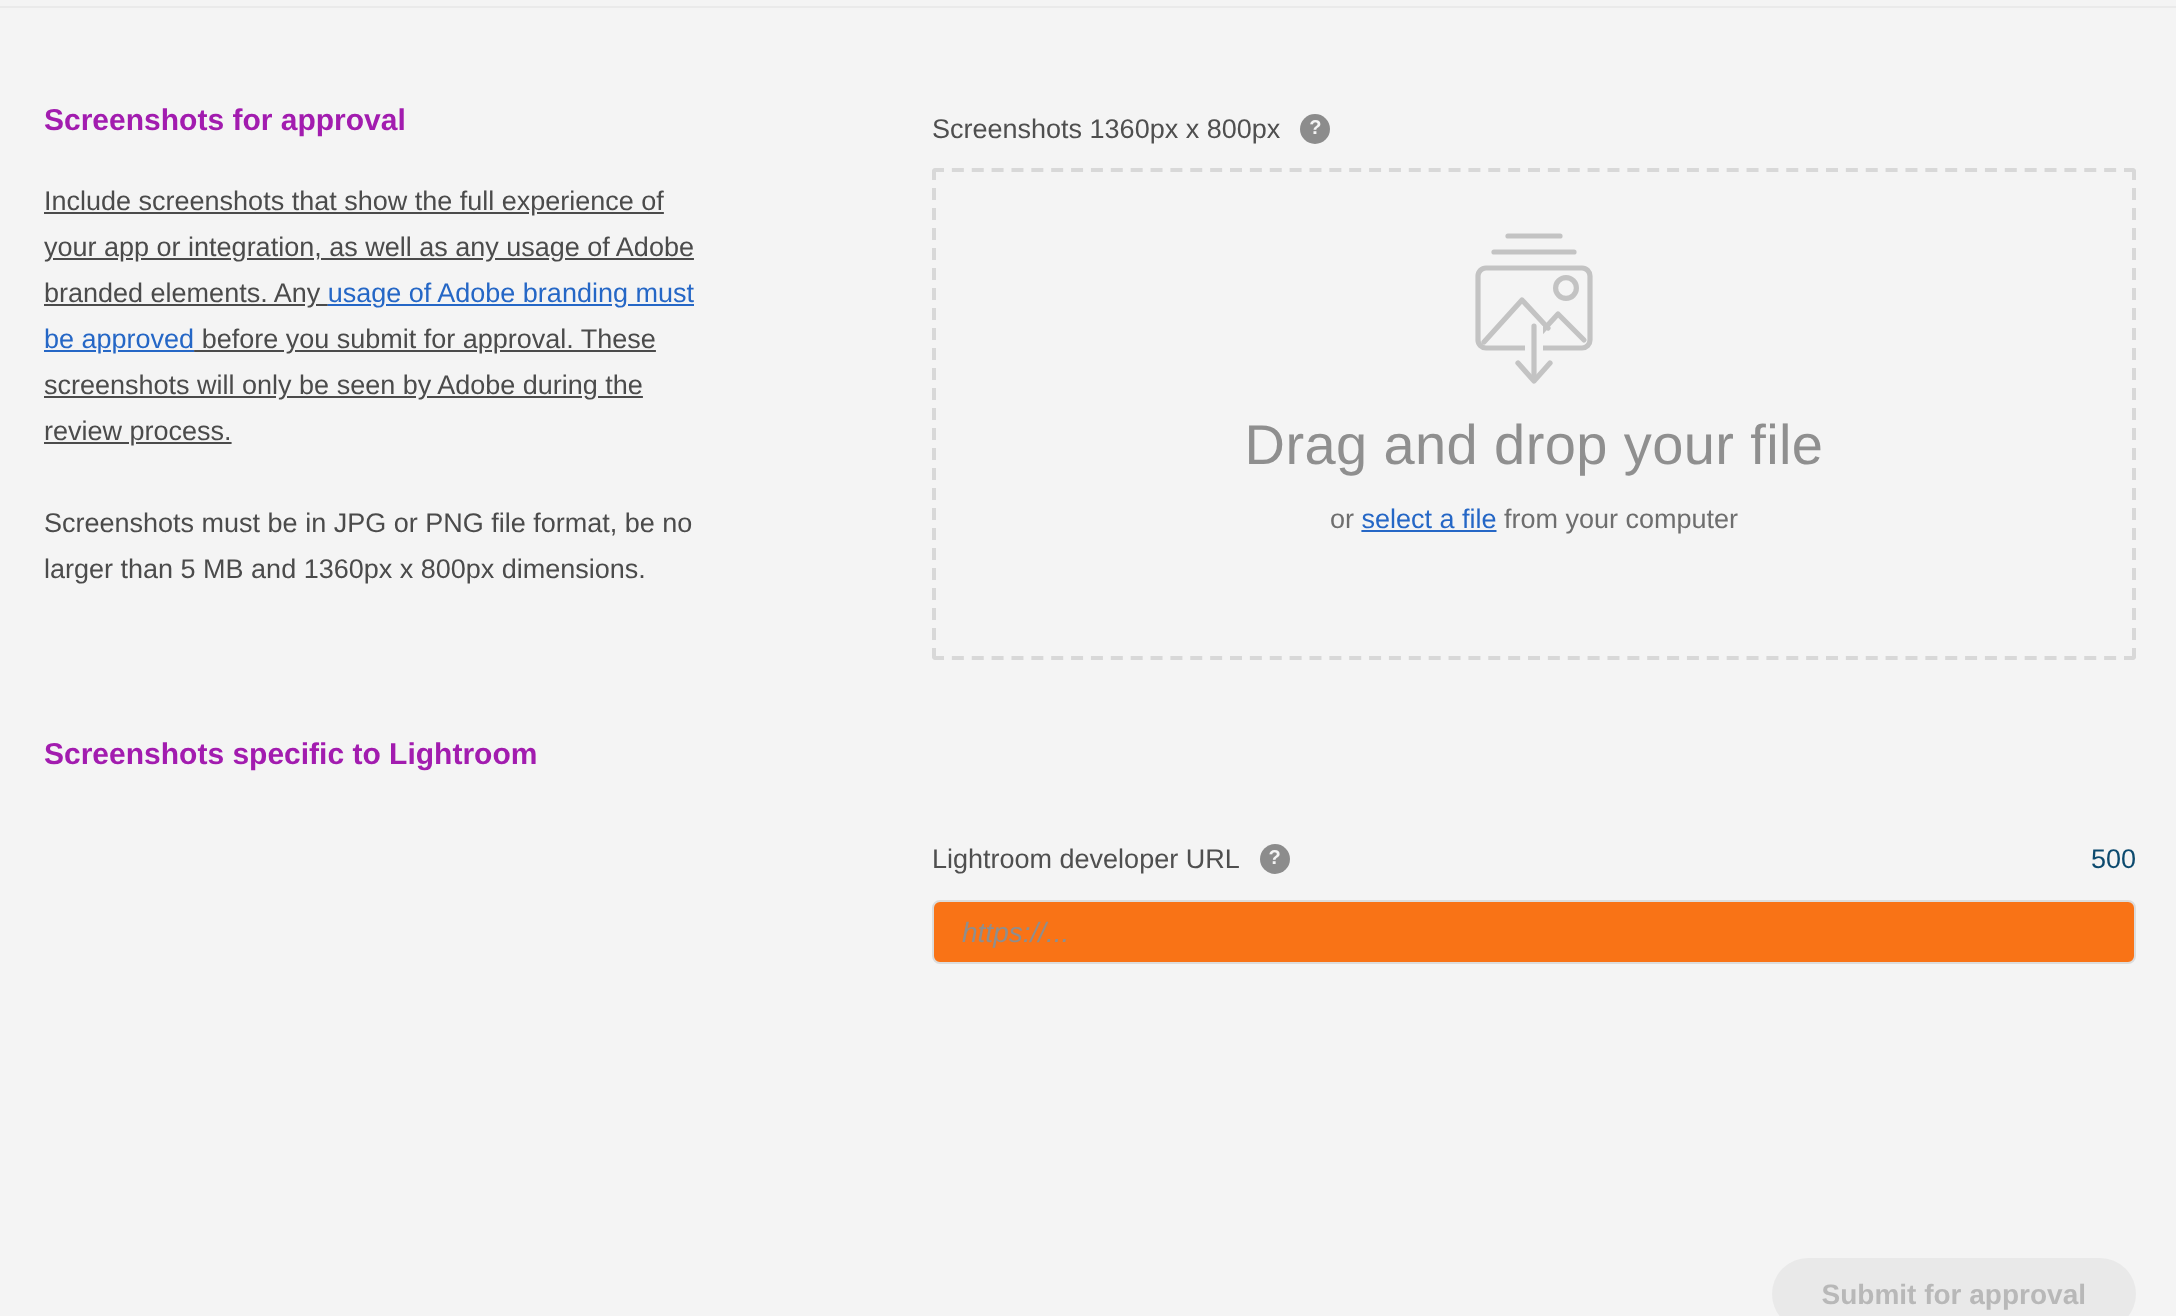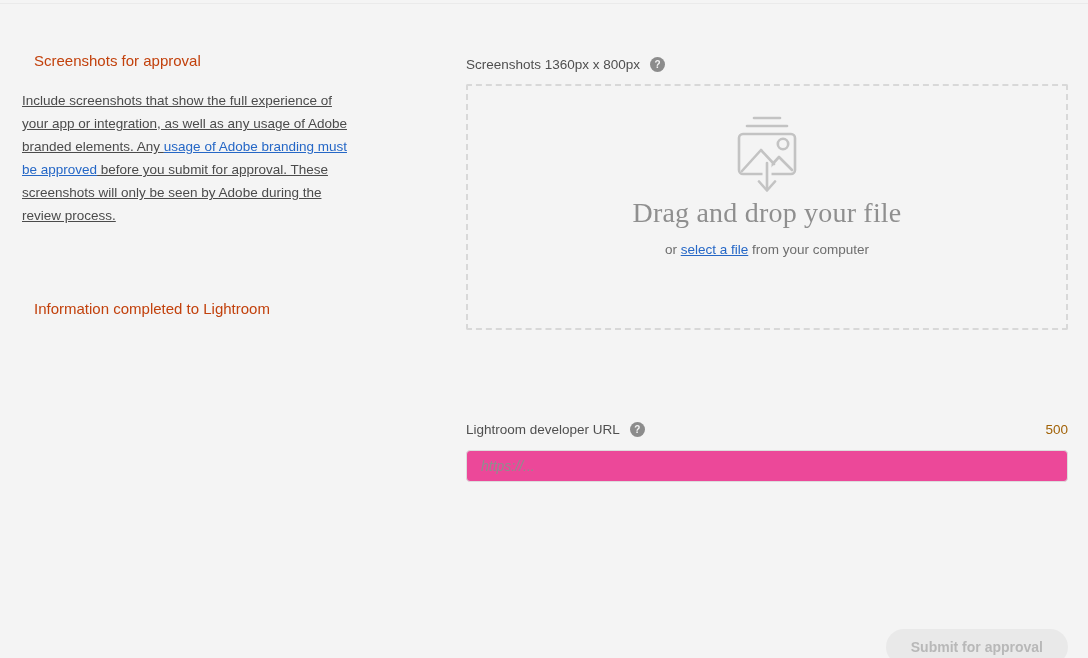--- a/index.html
+++ b/index.html
@@ -6,51 +6,51 @@
   body{
     width:1088px;height:658px;position:relative;overflow:hidden;
     background:#f4f4f4;
     font-family:"Liberation Sans",sans-serif;
     -webkit-font-smoothing:antialiased;
   }
   .top-hairline{position:absolute;top:3px;left:0;width:1088px;height:1px;background:#eaeaea;}
 
   
   .left-col{position:absolute;left:22px;top:0;width:330px;}
-  .section-heading{font-size:15px;font-weight:400;color:#c2410c;line-height:18px;margin:12px;}
+  .section-heading{font-size:15px;font-weight:700;color:#a21caf;line-height:18px;margin:0;}
   .h1{margin-top:52px;}
   .h2{margin-top:73px;}
   .body-text{font-size:13.5px;color:#4b4b4b;line-height:23px;margin:0;}
   .p1{margin-top:19px;text-decoration:underline;}
   .p2{margin-top:23px;}
   .p3{margin-top:19px;}
   a.inline-link{color:#2567c6;text-decoration:underline;cursor:pointer;}
 
   
   .right-col{position:absolute;left:466px;top:0;width:602px;}
   .field-label-row{display:flex;align-items:flex-start;margin-top:57px;}
   .field-label-row.second{margin-top:92px;}
   .field-label{font-size:13.5px;color:#4f4f4f;line-height:16px;}
   .help-icon{
     width:15px;height:15px;border-radius:50%;background:#8c8c8c;color:#f4f4f4;
     font-size:10px;font-weight:700;display:inline-flex;align-items:center;justify-content:center;
     margin-left:10px;cursor:pointer;user-select:none;
   }
-  .char-count{margin-left:auto;font-size:13.5px;color:#a16207;}
+  .char-count{margin-left:auto;font-size:13.5px;color:#0c4a6e;}
 
   .dropzone{
     margin-top:11px;height:215px;border:2px dashed #d8d8d8;border-radius:2px;
     display:flex;flex-direction:column;align-items:center;justify-content:flex-start;
     padding-top:27px;box-sizing:content-box;cursor:pointer;
   }
-  .dz-title{font-size:28px;font-weight:300;color:#8f8f8f;letter-spacing:.2px;font-family:Liberation Serif, serif;}
+  .dz-title{font-size:28px;font-weight:300;color:#8f8f8f;letter-spacing:.2px;margin-top:10px;}
   .dz-subtitle{font-size:13.5px;color:#6e6e6e;margin-top:13px;text-align:center;}
 
   .url-input{
-    margin-top:12px;width:572px;height:30px;background:#ec4899;
+    margin-top:12px;width:572px;height:30px;background:#f97316;
     border:1px solid #dcdcdc;border-radius:4px;padding:0 14px;
     font-family:"Liberation Sans",sans-serif;font-size:14px;color:#333;outline:none;display:block;
   }
   .url-input::placeholder{color:#8e8e8e;font-style:italic;}
 
   .button-row{margin-top:147px;display:flex;justify-content:flex-end;}
   .submit-btn{
     height:36px;padding:0 25px;border:none;border-radius:18px;
     background:#e9e9e9;color:#b8b8b8;font-family:"Liberation Sans",sans-serif;
     font-size:14px;font-weight:700;cursor:default;
@@ -60,22 +60,23 @@
 <body>
 
 <div class="top-hairline"></div>
 
 <div class="left-col">
 
   <h3 class="section-heading h1">Screenshots for approval</h3>
 
   <p class="body-text p1"><span>Include screenshots that show the full experience of your app or integration, as well as any usage of Adobe branded elements. Any </span><a class="inline-link">usage of Adobe branding must be approved</a><span> before you submit for approval. These screenshots will only be seen by Adobe during the review process.</span></p>
 
+  <p class="body-text p2">Screenshots must be in JPG or PNG file format, be no larger than 5 MB and 1360px x 800px dimensions.</p>
 
-  <h3 class="section-heading h2">Information completed to Lightroom</h3>
+  <h3 class="section-heading h2">Screenshots specific to Lightroom</h3>
 
 </div>
 
 <div class="right-col">
 
   <div class="field-label-row">
     <span class="field-label">Screenshots 1360px x 800px</span>
     <span class="help-icon">?</span>
   </div>
 

